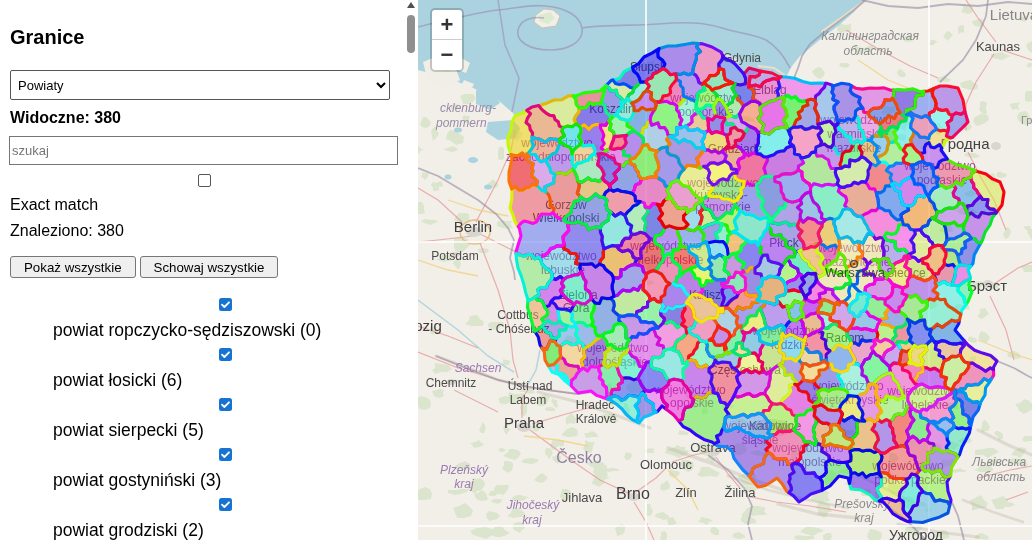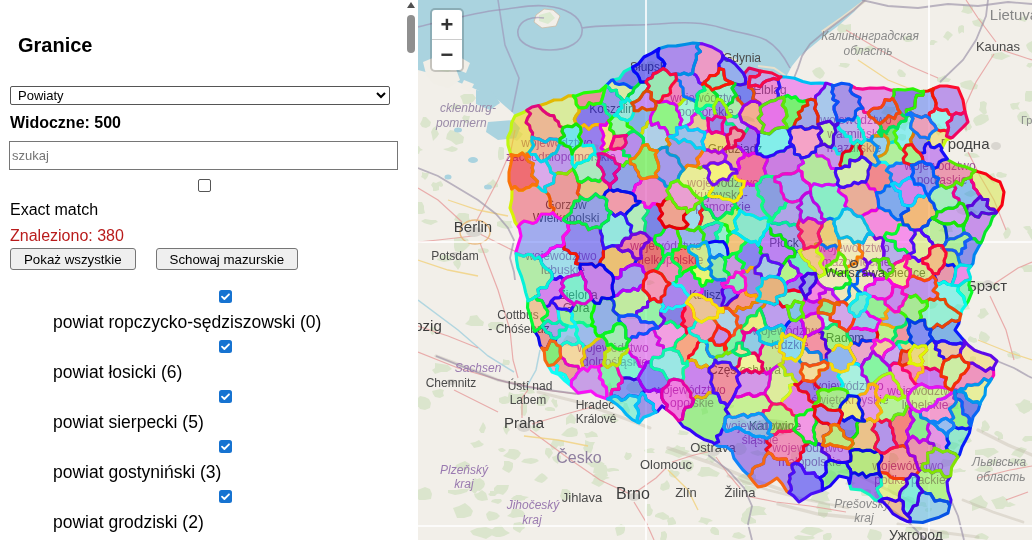--- a/index.html
+++ b/index.html
@@ -1,54 +1,54 @@
 <!DOCTYPE html>
 <html><head><meta charset="utf-8">
 <style>
 *{box-sizing:border-box}
 html,body{margin:0;padding:0;width:1032px;height:540px;overflow:hidden;font-family:"Liberation Sans",sans-serif;background:#fff}
 #wrap{display:flex;width:1032px;height:540px}
 #side{position:relative;width:418px;height:540px;background:#fff;flex:none}
 #sc{position:absolute;left:0;top:0;width:404px;height:540px;padding:0 0 0 10px}
-h2.t{font-size:20px;font-weight:bold;margin:8px;padding-top:28px;line-height:18px}
-select.dd{width:380px;height:19px;margin-top:24px;font-size:13px;font-family:"Liberation Sans",sans-serif;border:1px solid #555;border-radius:2px;background:#fff;padding:0 0 0 3px}
+h2.t{font-size:20px;font-weight:bold;margin:0;padding-top:28px;line-height:18px}
+select.dd{width:380px;height:30px;margin-top:24px;font-size:13px;font-family:"Liberation Sans",sans-serif;border:1px solid #555;border-radius:2px;background:#fff;padding:0 0 0 3px}
 .vis{font-size:16px;font-weight:bold;margin-top:9px}
 input.srch{width:389px;height:29px;margin-top:9px;margin-left:-1px;border:1px solid #767676;font-size:13px;font-family:"Liberation Sans",sans-serif;padding:1px 2px;border-radius:0}
 .cbx{width:13px;height:13px;border:1px solid #555;border-radius:2px;margin:9px 0 0 188px;background:#fff}
 .exact{font-size:16px;margin-top:9px}
-.found{font-size:16px;color:#b91c1c;margin-top:8px}
-.btns{margin-top:3px;display:flex;gap:20px}
+.found{font-size:16px;color:#000000;margin-top:8px}
+.btns{margin-top:16px;display:flex;gap:4px}
 button.b{height:22px;font-size:13.3px;font-family:"Liberation Sans",sans-serif;background:#efefef;border:1px solid #767676;border-radius:3px;padding:0 13px;color:#000}
 #list{margin-top:19px}
 .item{height:50px}
 .cbrow{text-align:center;height:13px;padding-left:36px}
 .lbl{font-size:17.5px;padding-left:43px;margin-top:10px}
 #sbar{position:absolute;right:0;top:0;width:14px;height:540px;background:#fff}
 #sbar .arr{width:0;height:0;border-left:4px solid transparent;border-right:4px solid transparent;border-bottom:6px solid #505050;margin:2px auto 0 auto}
 #sbar .thumb{position:absolute;left:3px;top:15px;width:8px;height:38px;border-radius:4px;background:#8f8f8f}
 #map{position:relative;width:614px;height:540px;flex:none;overflow:hidden}
 #zoomctl{position:absolute;left:12px;top:8px;width:34px;height:64px;background:rgba(0,0,0,0.18);border-radius:5px;padding:2px}
 #zoomctl .zb{width:30px;height:30px;background:#fff;text-align:center;font-size:22px;font-weight:bold;color:#333;line-height:30px}
 #zoomctl .zb:first-child{border-radius:3px 3px 0 0;border-bottom:1px solid #ccc;height:30px}
 #zoomctl .zb:last-child{border-radius:0 0 3px 3px}
 </style></head>
 <body>
 <div id="wrap">
 <div id="side">
 <div id="sc">
 <h2 class="t">Granice</h2>
 <select class="dd"><option>Powiaty</option></select>
-<div class="vis">Widoczne: 500</div>
+<div class="vis">Widoczne: 380</div>
 <input class="srch" placeholder="szukaj" style="">
 <div class="cbx"></div>
 <div class="exact">Exact match</div>
 <div class="found">Znaleziono: 380</div>
 <div class="btns">
           <button class="b">Pokaż wszystkie</button>
-          <button class="b">Schowaj mazurskie</button>
+          <button class="b">Schowaj wszystkie</button>
         </div>
 <div id="list">
           <div class="item">
             <div class="cbrow"><svg width="13" height="13" viewBox="0 0 13 13">
                 <rect width="13" height="13" rx="2.5" fill="#1673d1"></rect>
                 <path d="M3 6.6 L5.4 9 L10 4.3" stroke="#fff" stroke-width="1.8" fill="none" stroke-linecap="round" stroke-linejoin="round"></path>
               </svg></div>
             <div class="lbl">powiat ropczycko-sędziszowski (0)</div>
           </div>
           <div class="item">

